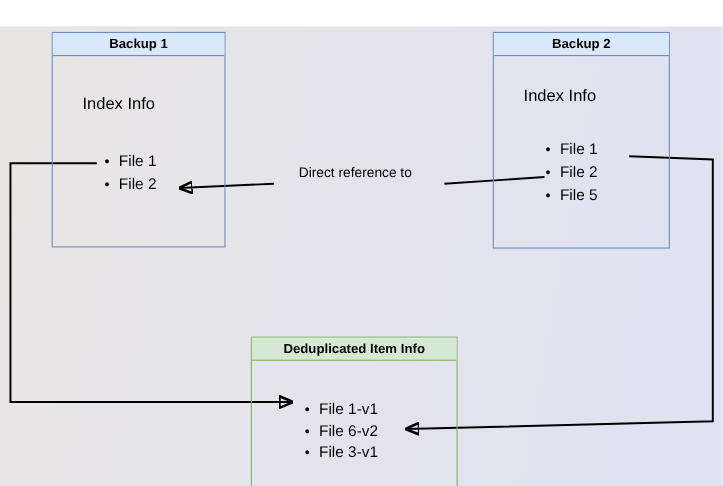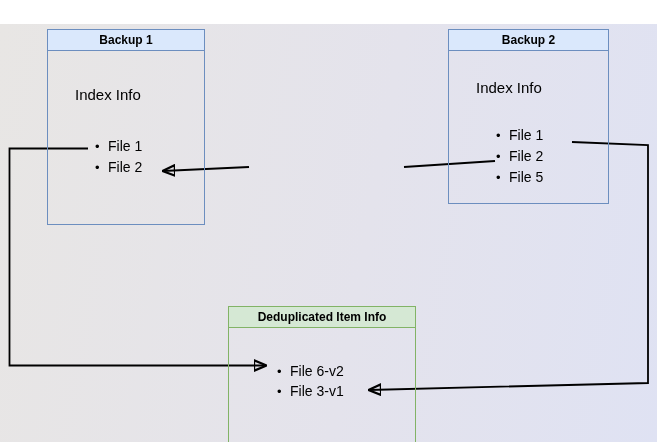--- a/index.html
+++ b/index.html
@@ -21,21 +21,21 @@
   }
   svg.connectors{
     position:absolute;left:0;top:0;width:657px;height:442px;
     pointer-events:none;
   }
   svg.connectors path{stroke:var(--connector);stroke-width:1.8;fill:none;}
   .node{position:absolute;border:1px solid;background:transparent;}
   .node.blue{border-color:var(--blue-border);}
   .node.green{border-color:var(--green-border);}
   #backup1{left:47px;top:5px;width:158px;height:196px;}
-  #backup2{left:448px;top:5px;width:161px;height:175px;}
+  #backup2{left:448px;top:5px;width:161px;height:197px;}
   #dedup{left:228px;top:282px;width:188px;height:155px;}
   .node-header{
     height:21px;line-height:21px;text-align:center;
     font-weight:bold;font-size:12px;border-bottom:1px solid;
   }
   .blue .node-header{background:var(--blue-header);border-color:var(--blue-border);}
   .green .node-header{background:var(--green-header);border-color:var(--green-border);}
   .section-label{position:absolute;left:27px;font-size:15px;white-space:nowrap;}
   #backup1 .section-label{top:56px;}
   #backup2 .section-label{top:49px;}
@@ -83,21 +83,23 @@
     <div class="file-list">
         <div class="file-row"><span class="bullet">•</span><span>File 1</span></div>
         <div class="file-row"><span class="bullet">•</span><span>File 2</span></div>
         <div class="file-row"><span class="bullet">•</span><span>File 5</span></div>
       </div>
   </div>
 
   <div class="node green" id="dedup">
     <div class="node-header">Deduplicated Item Info</div>
     <div class="file-list">
+        <div class="file-row"><span class="bullet">•</span><span>File 1-v1</span></div>
         <div class="file-row"><span class="bullet">•</span><span>File 6-v2</span></div>
         <div class="file-row"><span class="bullet">•</span><span>File 3-v1</span></div>
       </div>
   </div>
 
   <div class="annotation">
+    <div>Direct reference to</div>
   </div>
 
 </div>
 
 </body></html>

